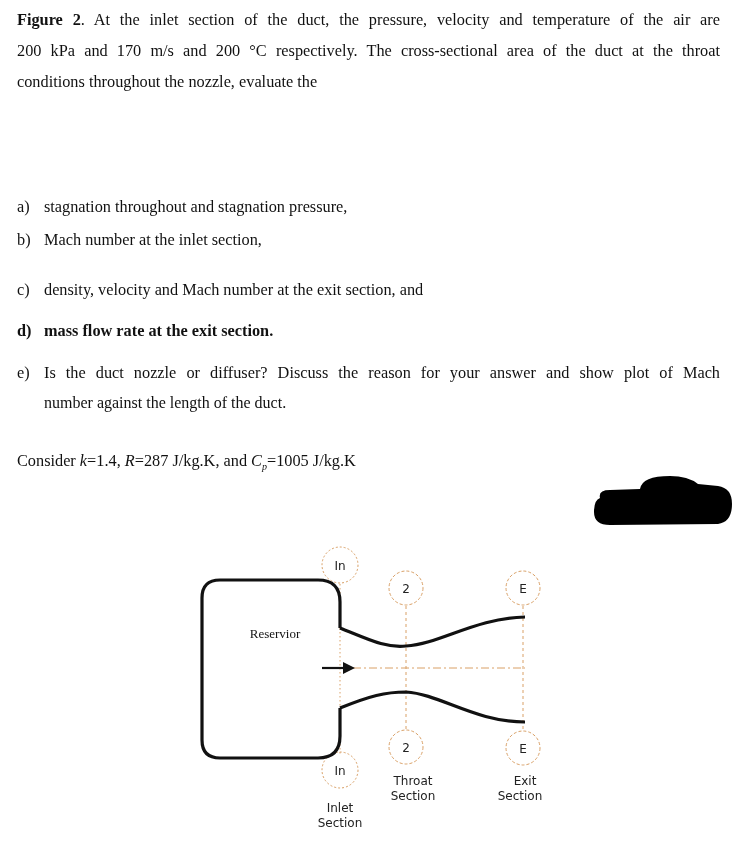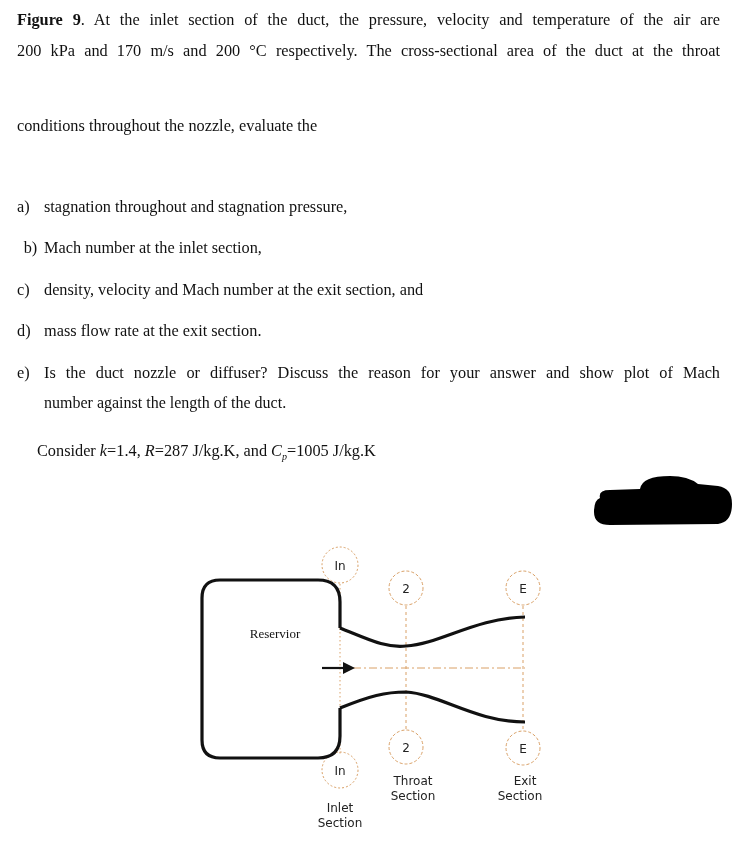--- a/index.html
+++ b/index.html
@@ -1,47 +1,47 @@
 <!DOCTYPE html>
 <html><head>
 <meta charset="utf-8">
 <style>
   html, body { margin: 0; padding: 0; background: #ffffff; }
   body { width: 741px; height: 867px; position: relative; overflow: hidden;
          font-family: "Liberation Serif", "DejaVu Serif", serif; color: #111; }
   .para { position: absolute; left: 17px; width: 703px; font-size: 16.3px;
           line-height: 31px; text-align: justify; }
   .para .ln { display: block; text-align: justify; text-align-last: justify; }
-  .para .ln.last { text-align-last: left; margin-top: 44px; }
+  .para .ln.last { text-align-last: left; }
   .q { position: absolute; left: 17px; font-size: 16.3px; line-height: 20px; }
   .q .lbl { display: inline-block; width: 27px; }
   .q2 { position: absolute; left: 44px; font-size: 16px; }
-  .consider { position: absolute; left: 17px; top: 441px; font-size: 16.3px; margin-left: 20px; }
+  .consider { position: absolute; left: 17px; top: 451px; font-size: 16.3px; }
   .redact { position: absolute; left: 590px; top: 470px; }
   svg text { font-family: "DejaVu Sans", sans-serif; }
 </style>
 </head>
 <body>
 
 <div class="para" style="top: 4px;">
-  <span class="ln"><b>Figure 9</b><span>. At the inlet section of the duct, the pressure, velocity and temperature of the air are</span></span>
+  <span class="ln"><b>Figure 2</b><span>. At the inlet section of the duct, the pressure, velocity and temperature of the air are</span></span>
   <span class="ln">200 kPa and 170 m/s and 200 °C respectively. The cross-sectional area of the duct at the throat</span>
   <span class="ln last">conditions throughout the nozzle, evaluate the</span>
 </div>
 
 <div class="q" style="top: 197px;">
   <span class="lbl">a)</span><span>stagnation throughout and stagnation pressure,</span>
 </div>
-<div class="q" style="top: 238px; text-align: center;">
+<div class="q" style="top: 230px;">
   <span class="lbl">b)</span><span>Mach number at the inlet section,</span>
 </div>
 <div class="q" style="top: 280px;">
   <span class="lbl">c)</span><span>density, velocity and Mach number at the exit section, and</span>
 </div>
-<div class="q" style="top: 321px;">
+<div class="q" style="top: 321px; font-weight: bold;">
   <span class="lbl">d)</span><span>mass flow rate at the exit section.</span>
 </div>
 <div class="q" style="top: 363px; width: 703px;">
   <span class="lbl">e)</span><span style="display:inline-block; width:676px; text-align:justify; text-align-last:justify;">Is the duct nozzle or diffuser? Discuss the reason for your answer and show plot of Mach</span>
 </div>
 <div class="q2" style="top: 394px;">number against the length of the duct.</div>
 
 <div class="consider">
   <span>Consider </span><i>k</i><span>=1.4, </span><i>R</i><span>=287 J/kg.K, and </span><i>C</i><sub style="font-size:10px;"><i>p</i></sub><span>=1005 J/kg.K</span>
 </div>

